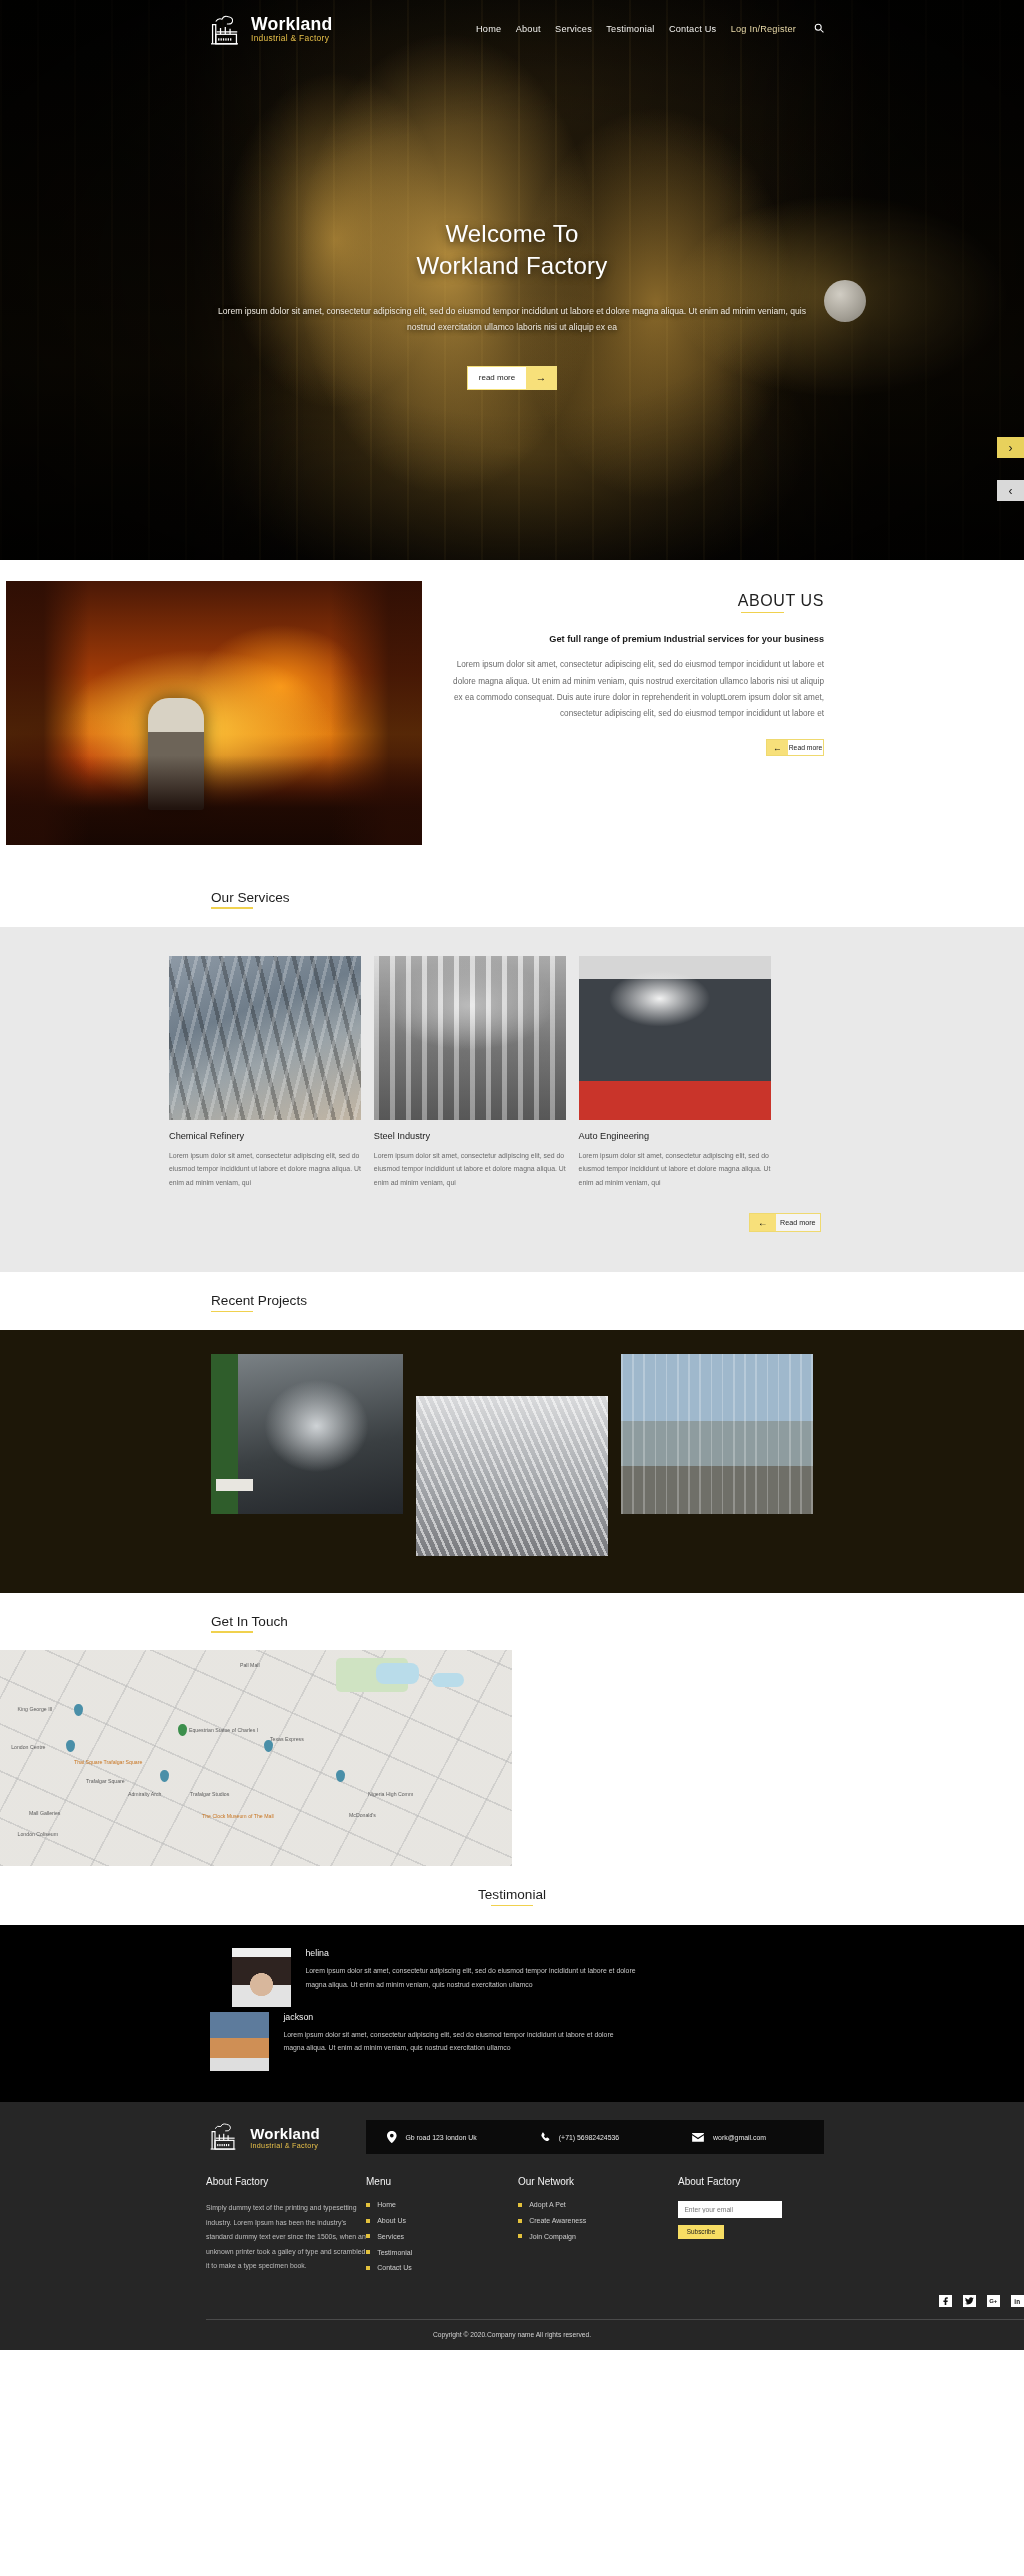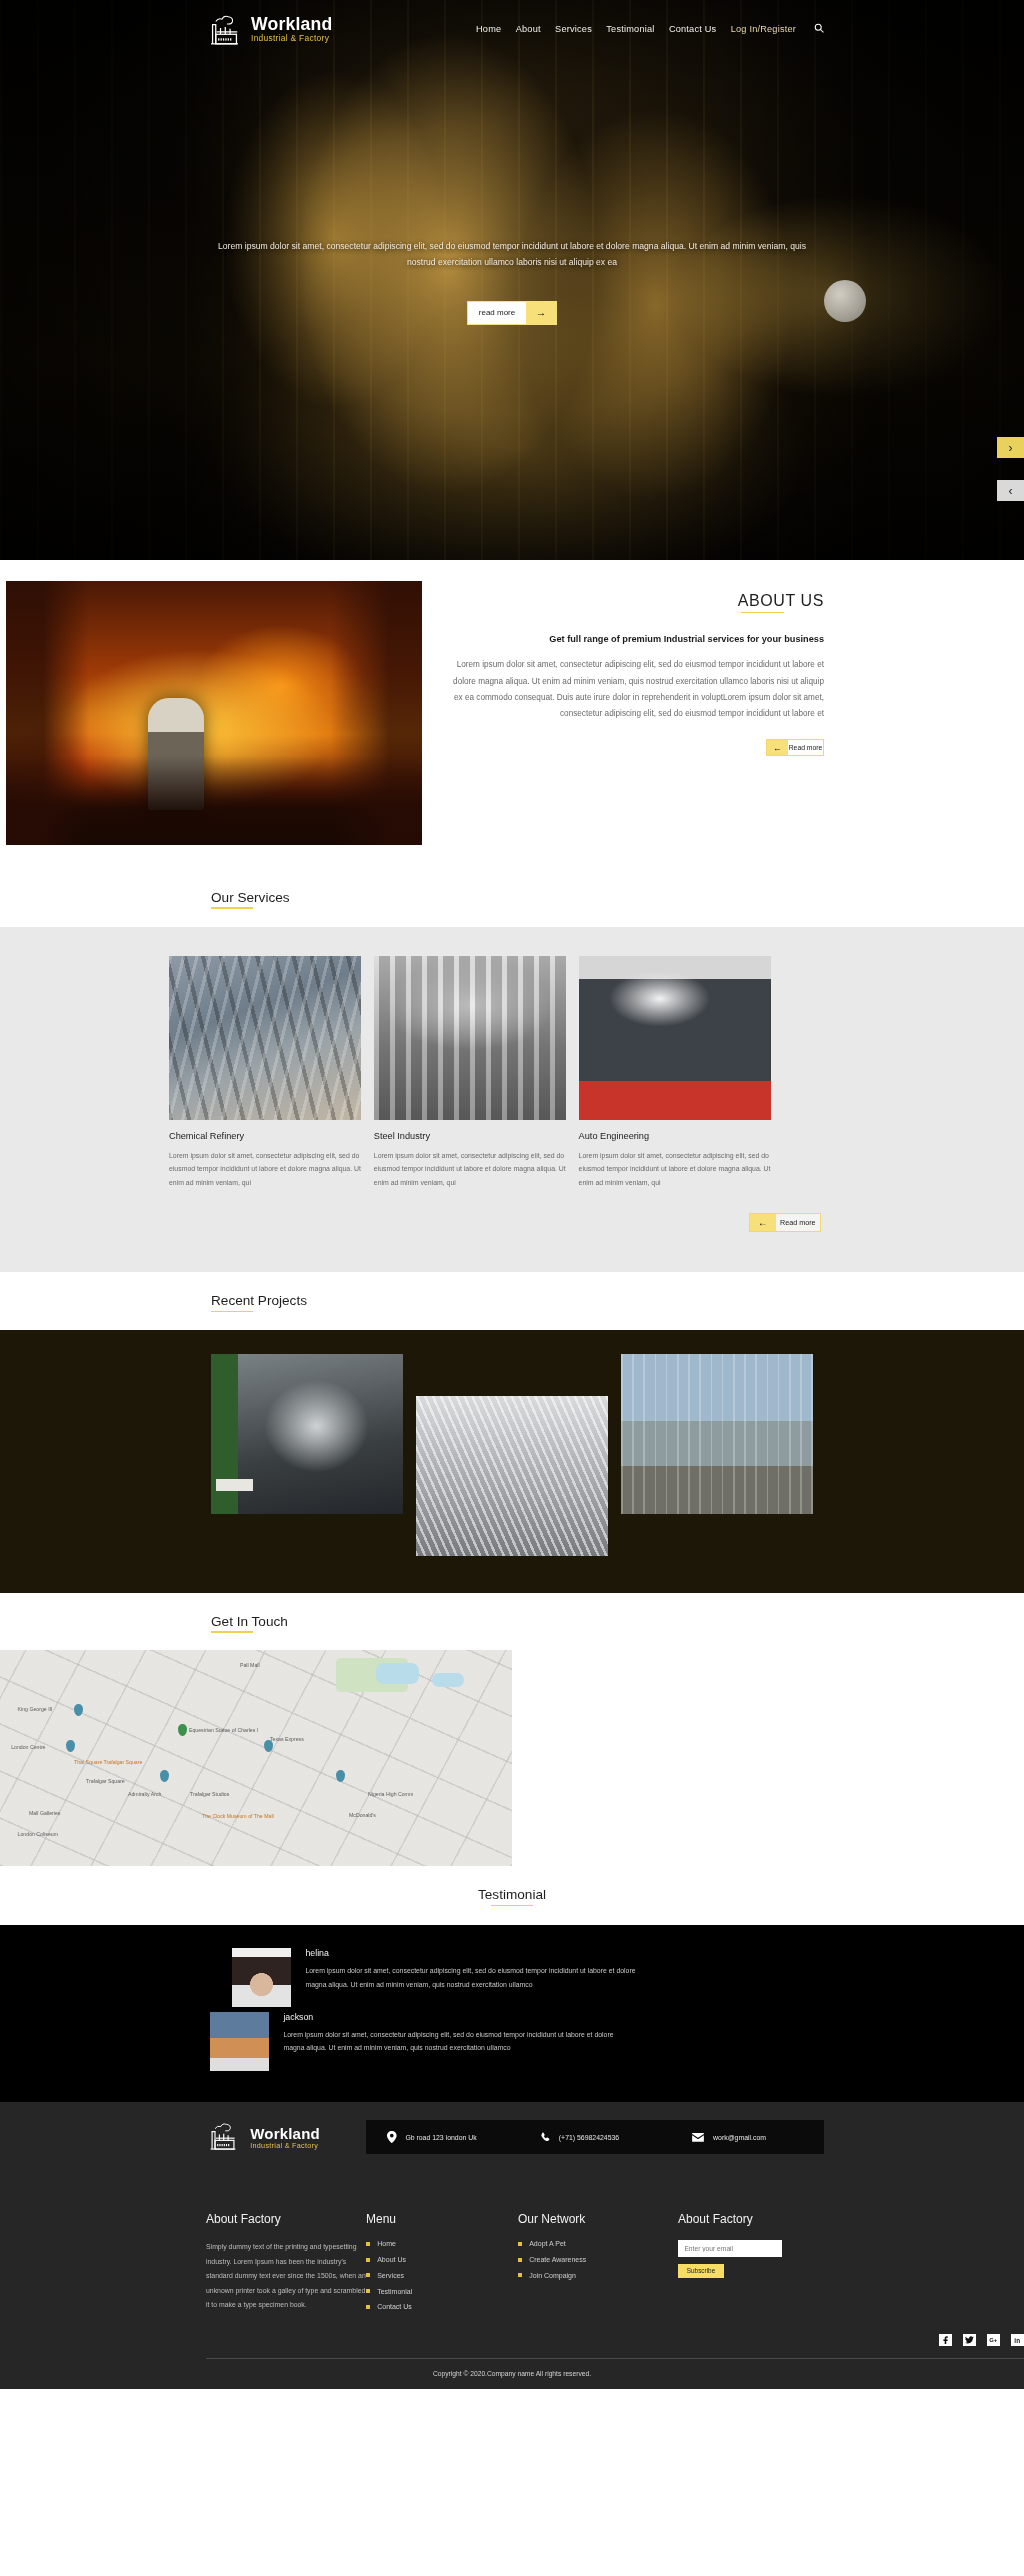--- a/index.html
+++ b/index.html
@@ -294,21 +294,21 @@
 
   .foot-cols {
     width: 824px; margin: 21px 0 0 206px;
     display: flex; gap: 0;
   }
   .fcol { }
   .fcol.c1 { width: 160px; }
   .fcol.c2 { width: 152px; }
   .fcol.c3 { width: 160px; }
   .fcol.c4 { width: 184px; }
-  .fcol h4 { font-size: 12px; font-weight: 400; color: #f2f2f2; margin-bottom: 14.4px; margin-top: 36px; }
+  .fcol h4 { font-size: 10px; font-weight: 400; color: #f2f2f2; margin-bottom: 14.4px; }
   .fcol p { font-size: 6.9px; line-height: 2.1; color: #bdbdbd; }
   .fcol ul { list-style: none; }
   .fcol li { font-size: 7px; color: #cfcfcf; margin-bottom: 8.8px; display:flex; align-items:center; gap:7.2px; }
   .fcol li .bullet { width: 4px; height: 4px; background: #e3c13c; flex:none; }
   .news-input {
     width: 104px; padding: 4.8px 6.4px; border:none; outline:none; background:#fff;
     font-size: 6.7px; color:#8a8a8a; font-family:"Liberation Sans", sans-serif; display:block;
   }
   .news-btn {
     margin-top: 7.2px; width: 46px; height: 13.6px; background:#f7dd63; border:none; cursor:pointer;
@@ -377,20 +377,24 @@
             <g fill="none" stroke="#ffffff" stroke-width="1.6">
               <circle cx="6.5" cy="6.5" r="4.6"></circle>
               <path d="M10 10 L14.5 14.5"></path>
             </g>
           </svg>
       </span>
     </nav>
   </header>
 
   <div class="hero-copy">
+    <div class="hero-title">
+      <div>Welcome To</div>
+      <div>Workland Factory</div>
+    </div>
     <p class="hero-sub">Lorem ipsum dolor sit amet, consectetur adipiscing elit, sed do eiusmod tempor incididunt ut labore et dolore magna aliqua. Ut enim ad minim veniam, quis nostrud exercitation ullamco laboris nisi ut aliquip ex ea</p>
     <div class="btn-readmore">
       <span class="lbl">read more</span>
       <span class="arw">→</span>
     </div>
   </div>
 
   <div class="sl-arrow sl-next">›</div>
   <div class="sl-arrow sl-prev">‹</div>
 </section>

